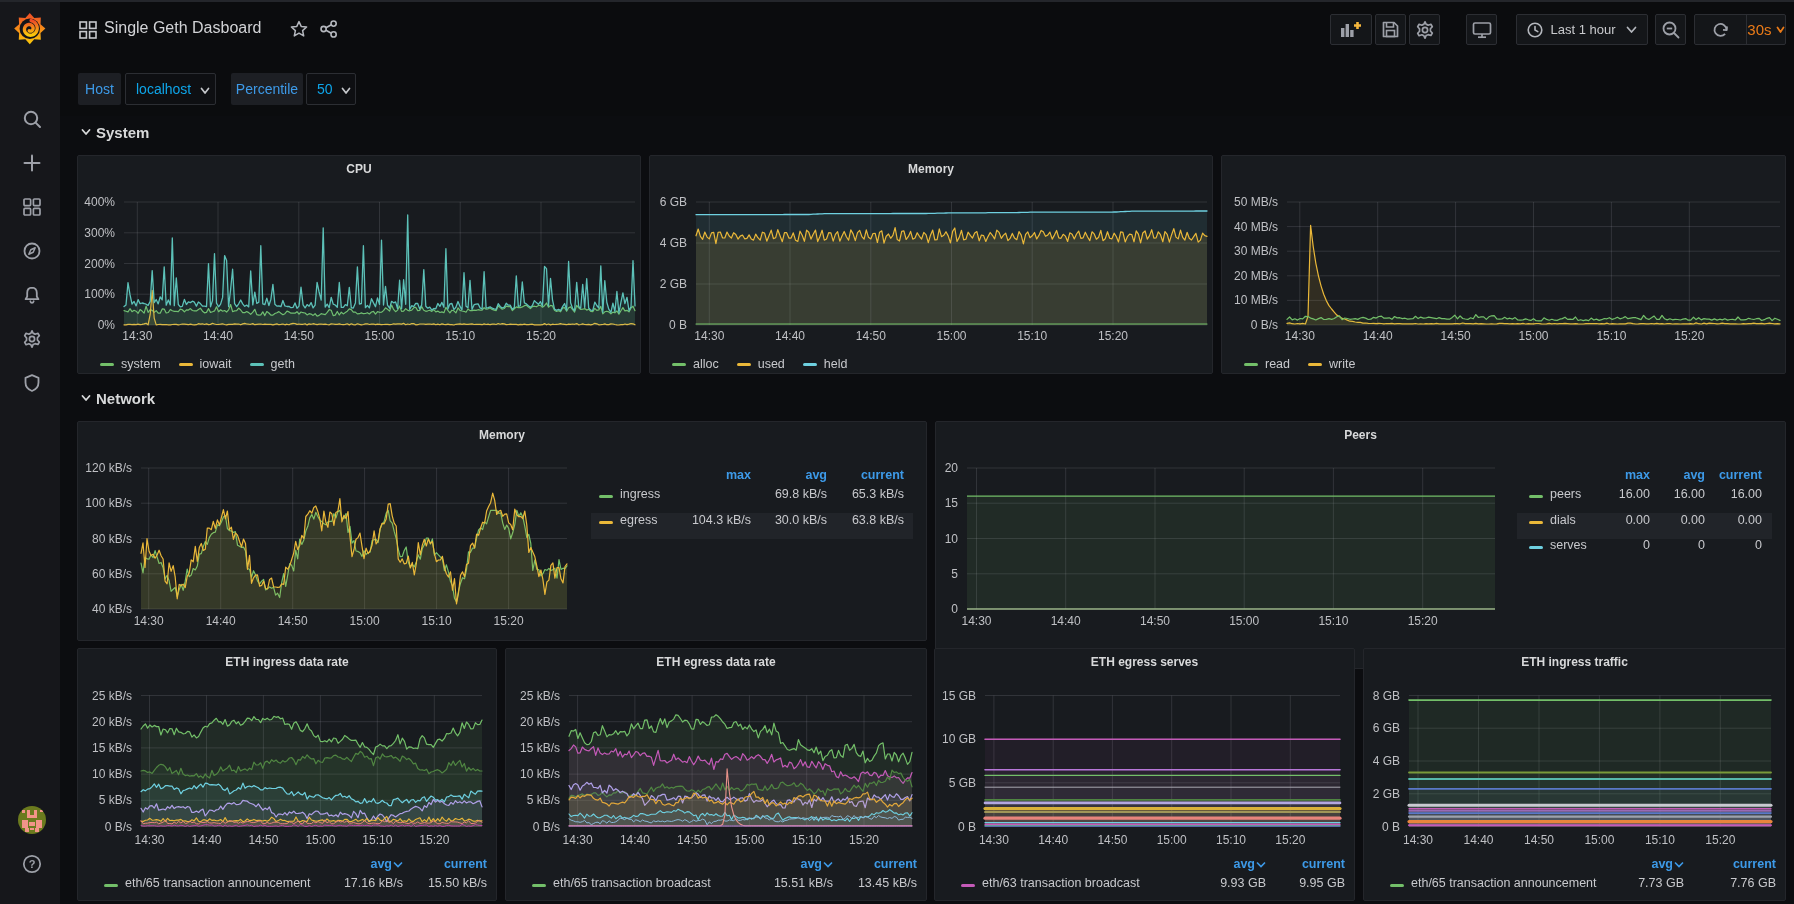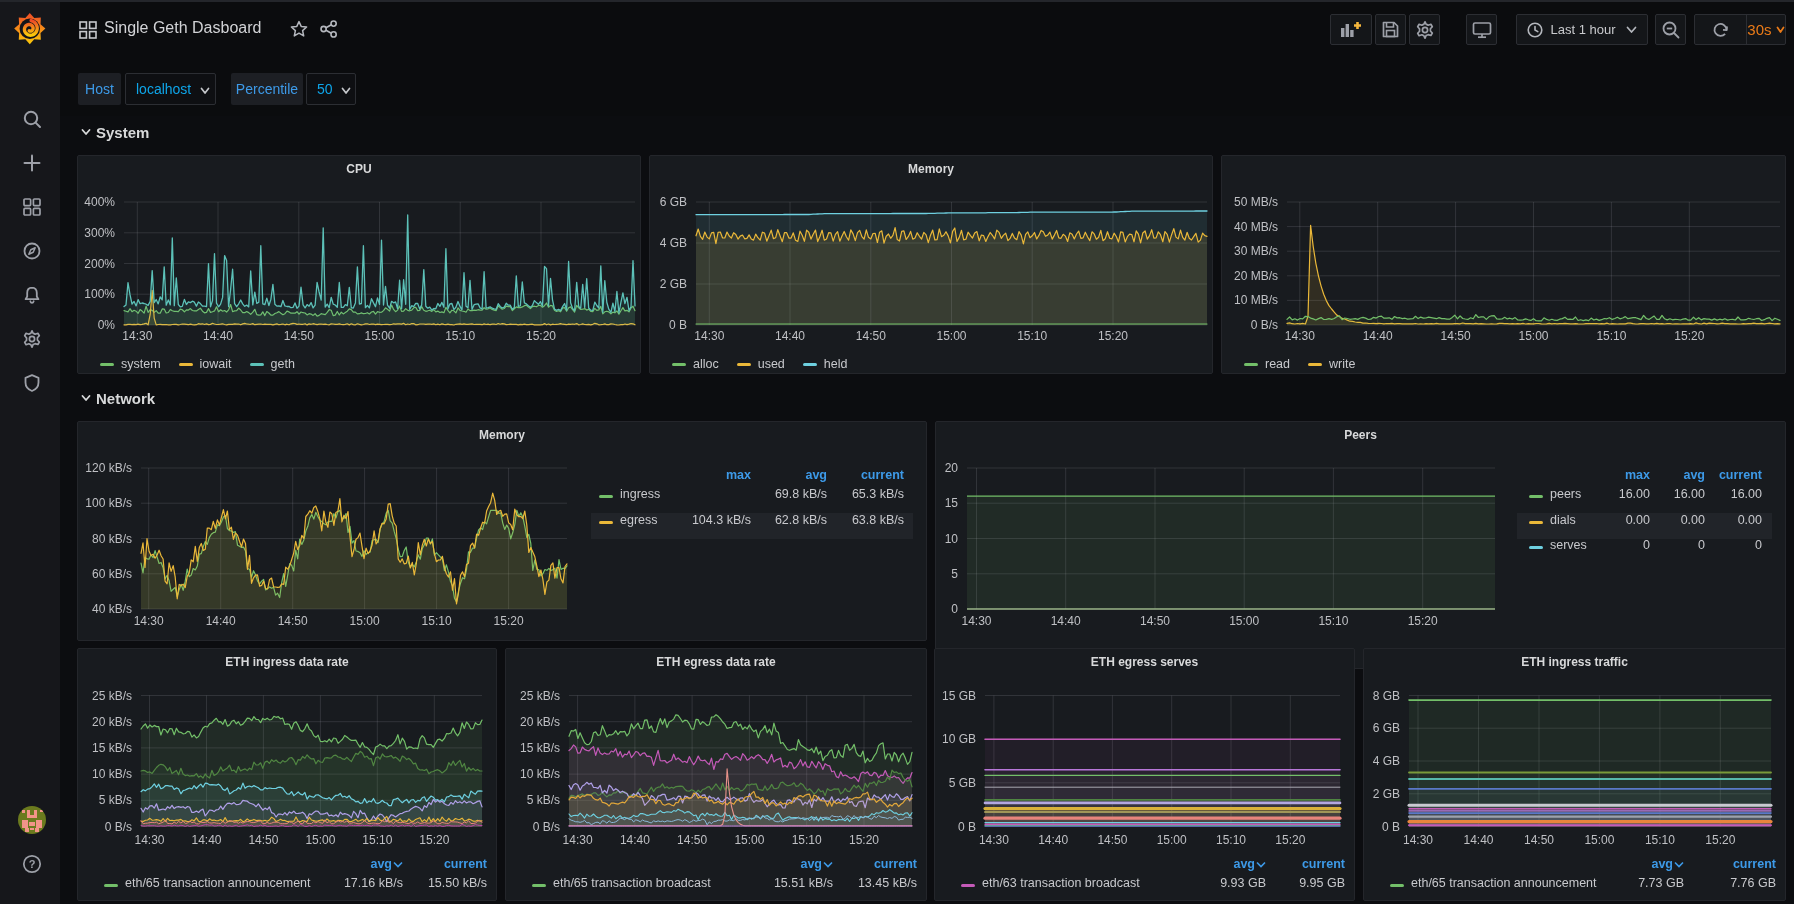--- a/index.html
+++ b/index.html
@@ -343,21 +343,21 @@
       <div class="tl hdr" style="top:46px;width:673px">max</div>
       <div class="tl hdr" style="top:46px;width:749px">avg</div>
       <div class="tl hdr" style="top:46px;width:826px">current</div>
       <div style="position:absolute;left:521px;top:73.0px;width:14px;height:3px;border-radius:2px;background:#73BF69"></div>
       <div class="tl nm" style="top:65.0px;left:542px">ingress</div>
       <div class="tl val" style="top:65.0px;width:749px">69.8 kB/s</div>
       <div class="tl val" style="top:65.0px;width:826px">65.3 kB/s</div>
       <div style="position:absolute;left:521px;top:98.6px;width:14px;height:3px;border-radius:2px;background:#EAB839"></div>
       <div class="tl nm" style="top:90.6px;left:542px">egress</div>
       <div class="tl val" style="top:90.6px;width:673px">104.3 kB/s</div>
-      <div class="tl val" style="top:90.6px;width:749px">62.8 kB/s</div>
+      <div class="tl val" style="top:90.6px;width:749px">30.0 kB/s</div>
       <div class="tl val" style="top:90.6px;width:826px">63.8 kB/s</div>
     </div>
     <div class="panel" style="left:935px;top:421px;width:851px;height:248px">
       <div class="ptitle" style="top:6px">Peers</div>
       <svg class="cs" width="851" height="220">
         <line x1="31" y1="46.0" x2="559" y2="46.0" stroke="rgba(204,204,220,0.14)" stroke-width="1"></line>
         <line x1="31" y1="81.2" x2="559" y2="81.2" stroke="rgba(204,204,220,0.14)" stroke-width="1"></line>
         <line x1="31" y1="116.5" x2="559" y2="116.5" stroke="rgba(204,204,220,0.14)" stroke-width="1"></line>
         <line x1="31" y1="151.8" x2="559" y2="151.8" stroke="rgba(204,204,220,0.14)" stroke-width="1"></line>
         <line x1="31" y1="187.0" x2="559" y2="187.0" stroke="rgba(204,204,220,0.14)" stroke-width="1"></line>

